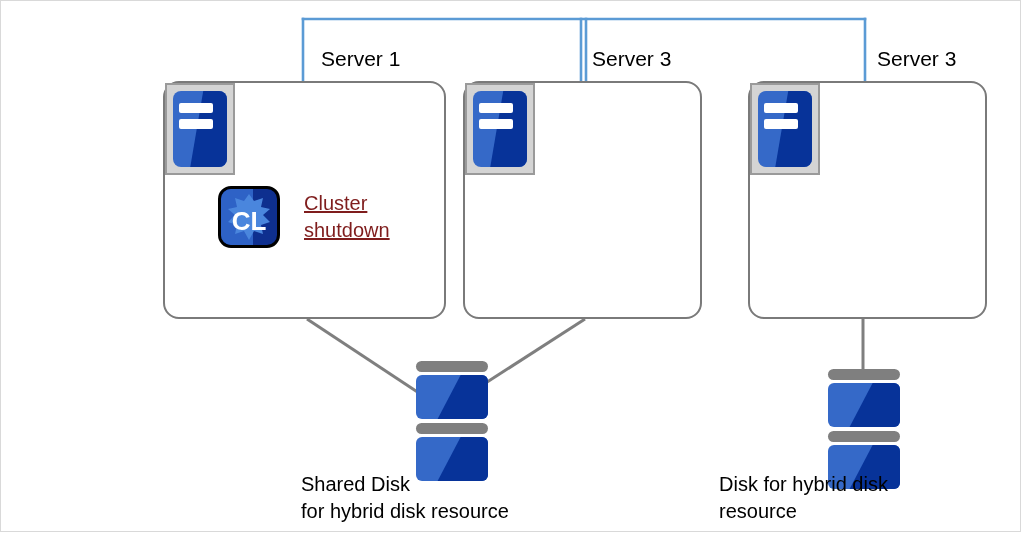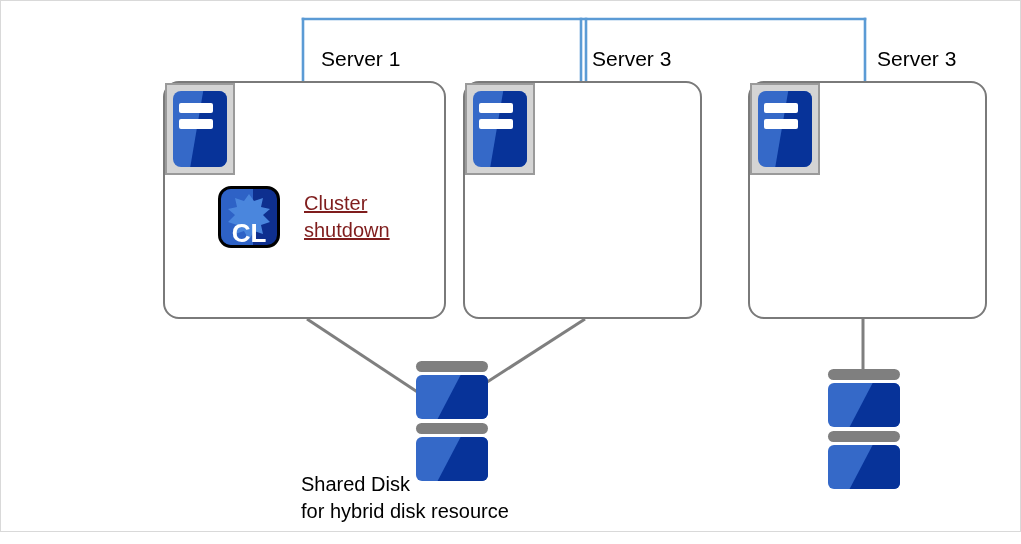--- a/index.html
+++ b/index.html
@@ -119,21 +119,21 @@
     left: 50%;
     top: 50%;
     width: 44px;
     height: 46px;
     margin-left: -22px;
     margin-top: -23px;
   }
   .cl-icon .cl-text {
     position: absolute;
     left: 0;
-    top: 16px;
+    top: 4px;
     width: 100%;
     height: 100%;
     display: flex;
     align-items: center;
     justify-content: center;
     color: #ffffff;
     font-size: 26px;
     font-weight: bold;
     letter-spacing: 0px;
     font-family: "Liberation Sans", sans-serif;
@@ -260,14 +260,16 @@
     <div class="platter-bar"></div>
     <div class="platter">
       <div class="dark"></div>
     </div>
     <div class="gap"></div>
     <div class="platter-bar"></div>
     <div class="platter">
       <div class="dark"></div>
     </div>
   </div>
+  <div class="caption" style="left:718px; top:470px; width:290px;">Disk for hybrid disk
+resource</div>
 
 </div>
 
 </body></html>

